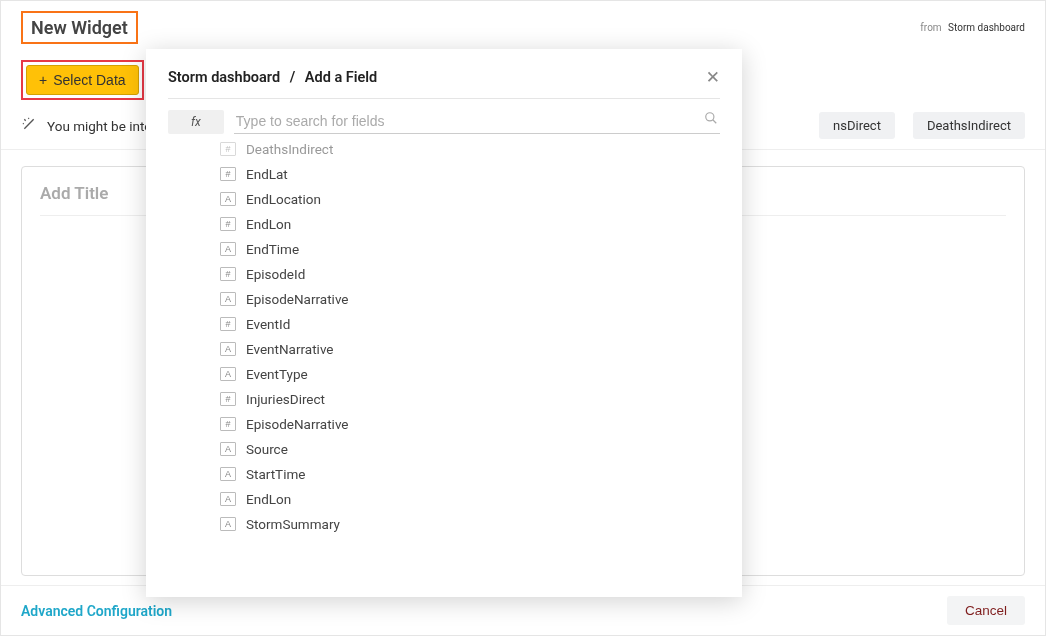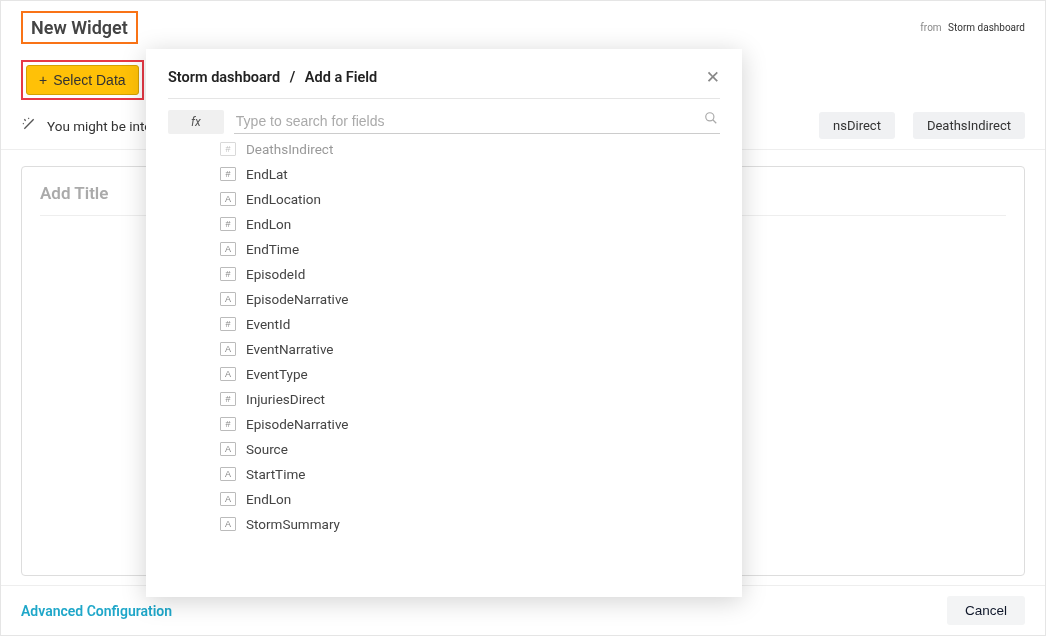--- a/index.html
+++ b/index.html
@@ -115,21 +115,21 @@
     font-weight: 600;
     cursor: pointer;
   }
   .cancel-btn {
     margin-left: auto;
     background: #f3f4f5;
     border: none;
     border-radius: 3px;
     padding: 7px 18px;
     font-size: 13.5px;
-    color: #0f172a;
+    color: #7f1d1d;
     cursor: pointer;
   }
   
   .popover {
     position: absolute;
     top: 48px;
     left: 145px;
     width: 596px;
     height: 548px;
     background: #fff;

